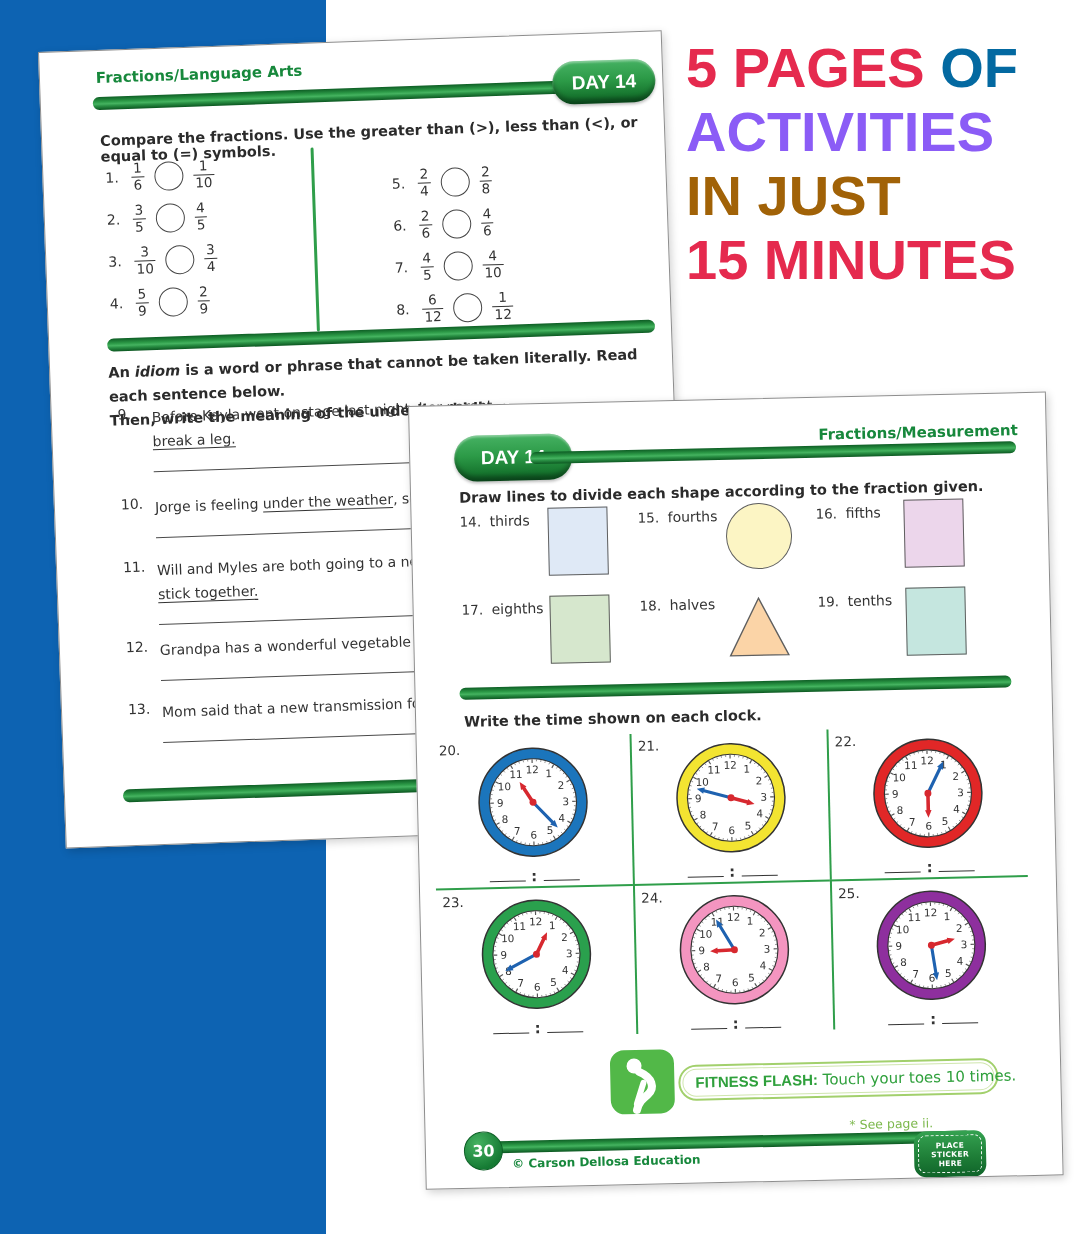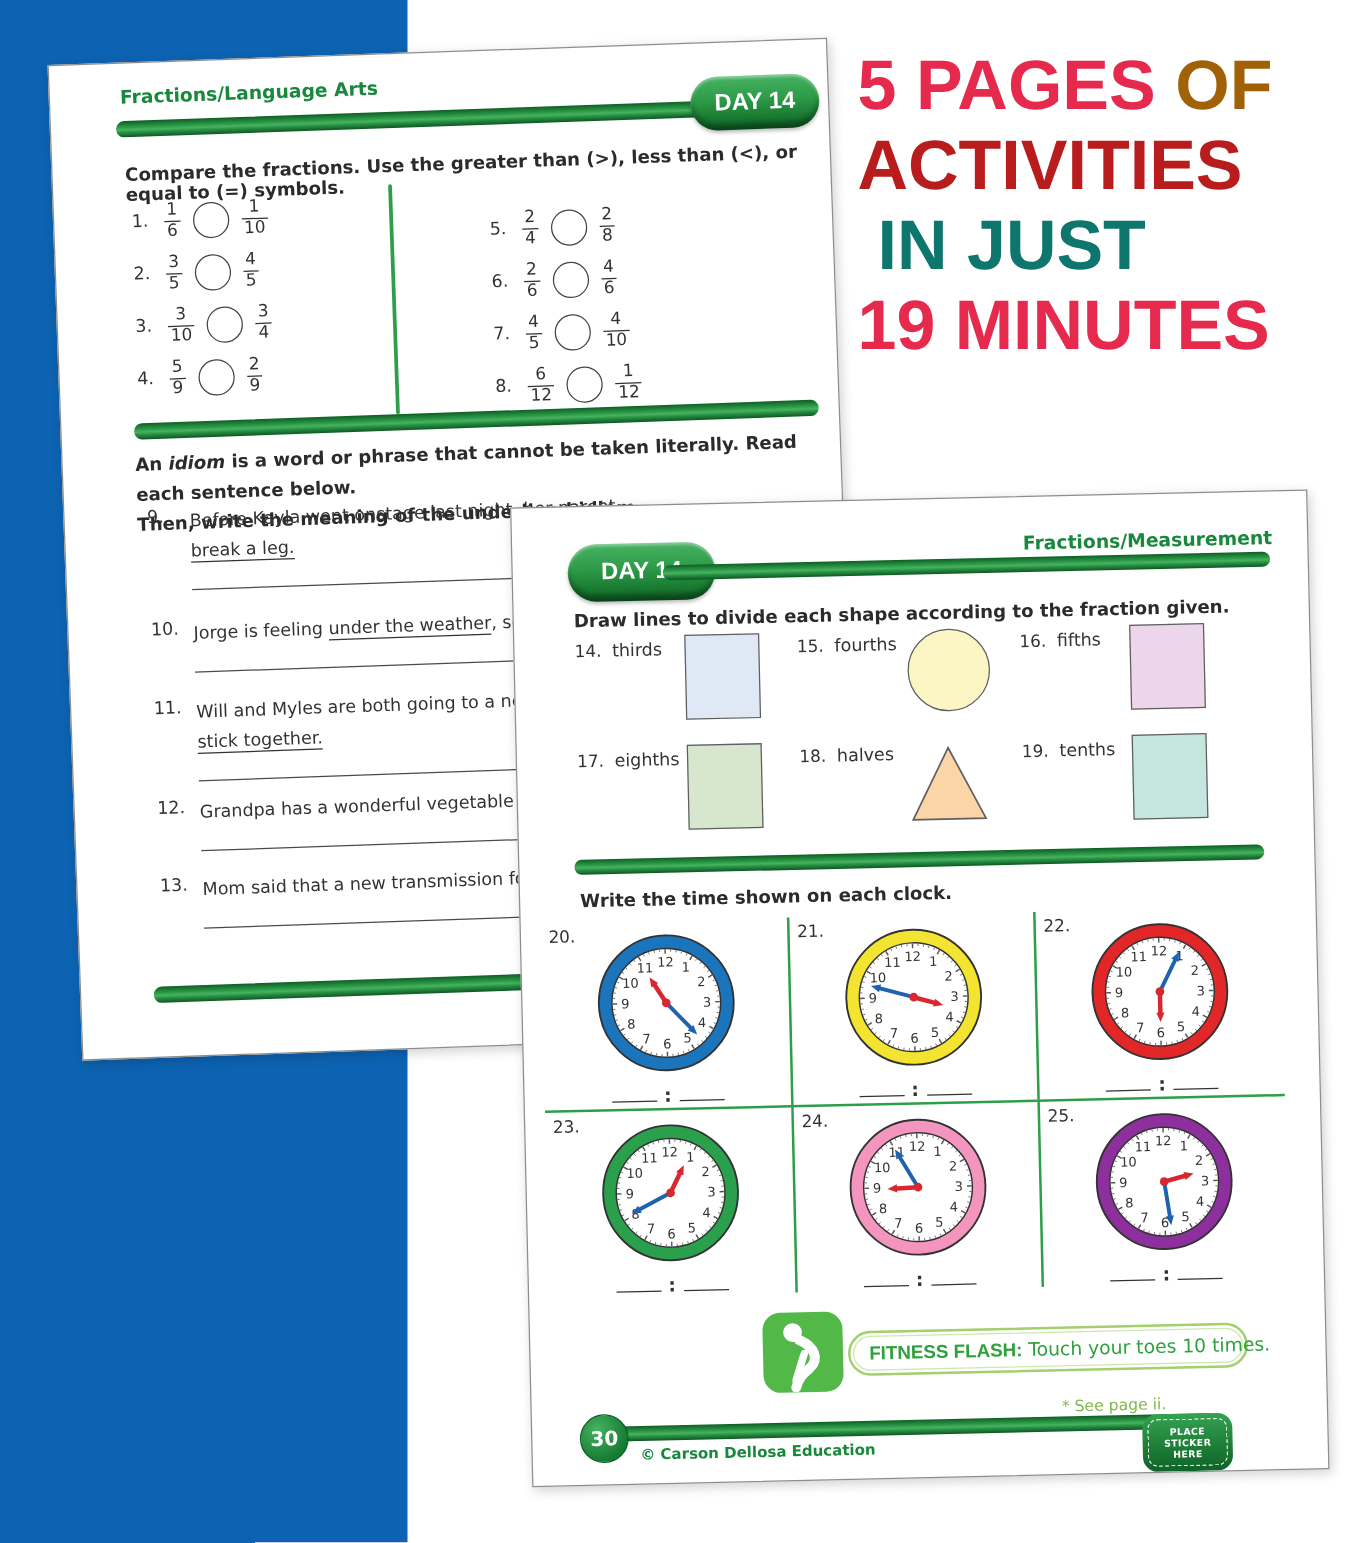--- a/index.html
+++ b/index.html
@@ -78,24 +78,24 @@
     outline:1.6px dashed #fff;outline-offset:-5px;display:flex;flex-direction:column;align-items:center;justify-content:center;
     color:#fff;font-weight:bold;font-size:7.5px;line-height:1.2;letter-spacing:.3px;z-index:2;text-align:center;}
   .copyright{position:absolute;left:86px;top:752px;color:#17883c;font-weight:bold;font-size:12px;}
 </style>
 </head>
 <body>
 
 <div class="blue-band"></div>
 
 <div class="headline" id="headline">
-    <div><span style="color: rgb(229, 42, 78);">5 PAGES </span><span style="color: #a16207;">OF</span></div>
-    <div><span style="color: #b91c1c;">ACTIVITIES</span></div>
-    <div><span style="color: #0f766e; margin-left: 16px;">IN JUST</span></div>
-    <div><span style="color: rgb(229, 42, 78);">19 MINUTES</span></div>
+    <div><span style="color: rgb(229, 42, 78);">5 PAGES </span><span style="color: #0369a1;">OF</span></div>
+    <div><span style="color: #8b5cf6;">ACTIVITIES</span></div>
+    <div><span style="color: #a16207;">IN JUST</span></div>
+    <div><span style="color: rgb(229, 42, 78);">15 MINUTES</span></div>
   </div>
 
 <div class="page" id="page1">
   <div class="subject" style="left:56px;top:18px;">Fractions/Language Arts</div>
   <div class="gbar" style="left:52px;top:46px;width:505px;"></div>
   <div class="day-badge" style="left:512px;top:27px;width:103px;height:43px;">DAY 14</div>
 
   <div class="instr" style="left:58px;top:82px;width:560px;">Compare the fractions. Use the greater than (&gt;), less than (&lt;), or equal to (=) symbols.</div>
 
   <div class="fcol" id="fracs-left" style="left:62px;top:106px;">

